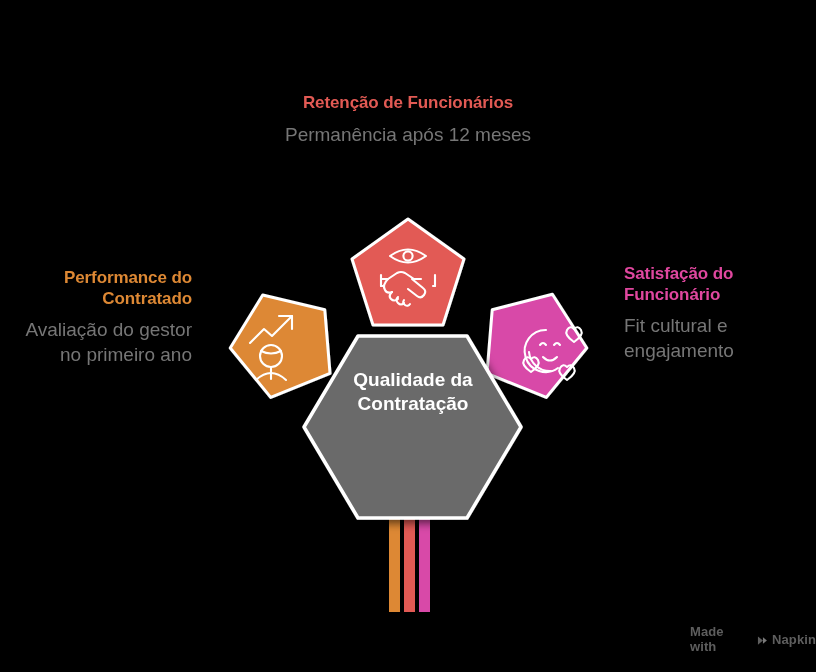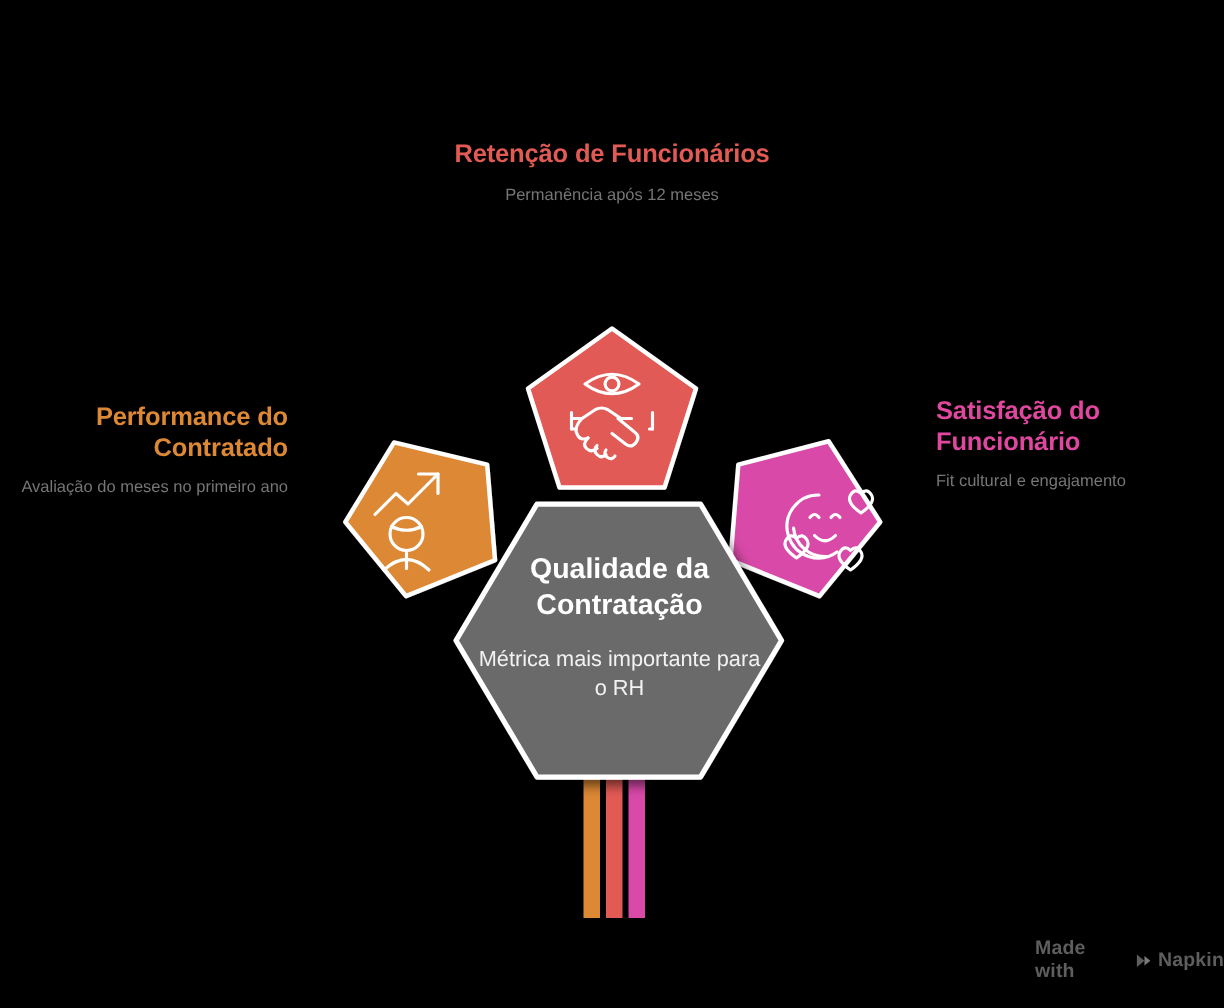--- a/index.html
+++ b/index.html
@@ -37,21 +37,21 @@
     position: absolute;
     line-height: 1.22;
   }
   .label-title {
     font-weight: bold;
     font-size: 17px;
     letter-spacing: -0.1px;
     margin: 0;
   }
   .label-sub {
-    font-size: 11px;
+    font-size: 19px;
     color: #767676;
     margin: 9px 0 0 0;
     line-height: 1.28;
   }
 
   
   #label-retencao {
     left: 258px;
     top: 93px;
     width: 300px;
@@ -190,31 +190,30 @@
     </g>
   </svg>
 
   <div class="label-block" id="label-retencao">
     <p class="label-title">Retenção de Funcionários</p>
     <p class="label-sub">Permanência após 12 meses</p>
   </div>
 
   <div class="label-block" id="label-performance">
     <p class="label-title">Performance do Contratado</p>
-    <p class="label-sub">Avaliação do meses no primeiro ano</p>
+    <p class="label-sub">Avaliação do gestor no primeiro ano</p>
   </div>
 
   <div class="label-block" id="label-satisfacao">
     <p class="label-title">Satisfação do Funcionário</p>
     <p class="label-sub">Fit cultural e engajamento</p>
   </div>
 
   <div id="hex-text">
     <p class="hex-title">Qualidade da Contratação</p>
-    <p class="hex-sub">Métrica mais importante para o RH</p>
   </div>
 
   <div id="watermark">
     <span>Made with</span>
     <span class="wm-mark">
       <svg viewBox="0 0 12 12" width="11" height="11">
         <path d="M1 1.5 L1 10.5 L6.5 6 Z" fill="#5e5e5e"></path>
         <path d="M6.5 2.5 L10.8 6 L6.5 9.5 Z" fill="#7a7a7a"></path>
       </svg>
     </span>

